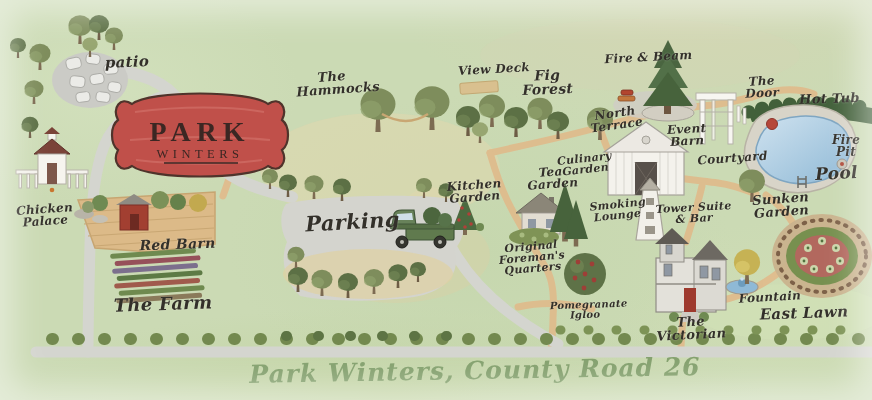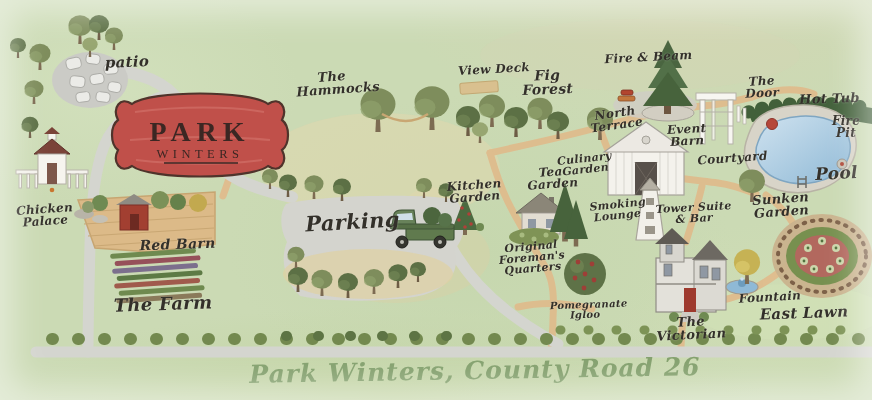--- a/index.html
+++ b/index.html
@@ -391,21 +391,21 @@
 
   <div>
     <span class="lbl" style="left:97px;top:55px;width:60px;font-size:15px;transform:rotate(-2deg);">patio</span>
     <span class="lbl" style="left:296px;top:70px;width:72px;font-size:13px;transform:rotate(-4deg);">The Hammocks</span>
     <span class="lbl" style="left:453px;top:63px;width:82px;font-size:12px;transform:rotate(-3deg);">View Deck</span>
     <span class="lbl" style="left:520px;top:68px;width:55px;font-size:14px;transform:rotate(-2deg);">Fig Forest</span>
     <span class="lbl" style="left:601px;top:51px;width:95px;font-size:12px;transform:rotate(-3deg);">Fire &amp; Beam</span>
     <span class="lbl" style="left:586px;top:107px;width:60px;font-size:12px;transform:rotate(-8deg);">North Terrace</span>
     <span class="lbl" style="left:741px;top:75px;width:42px;font-size:12px;transform:rotate(-3deg);">The Door</span>
     <span class="lbl" style="left:797px;top:92px;width:65px;font-size:13px;transform:rotate(-2deg);">Hot Tub</span>
-    <span class="lbl" style="left:829px;top:115px;width:34px;font-size:12px;">Fire Pit</span>
+    <span class="lbl" style="left:829px;top:134px;width:34px;font-size:12px;">Fire Pit</span>
     <span class="lbl" style="left:809px;top:165px;width:55px;font-size:17px;transform:rotate(-3deg);">Pool</span>
     <span class="lbl" style="left:663px;top:123px;width:48px;font-size:12px;transform:rotate(-3deg);">Event Barn</span>
     <span class="lbl" style="left:690px;top:152px;width:85px;font-size:12px;transform:rotate(-4deg);">Courtyard</span>
     <span class="lbl" style="left:556px;top:153px;width:58px;font-size:11px;transform:rotate(-6deg);">Culinary Garden</span>
     <span class="lbl" style="left:527px;top:166px;width:48px;font-size:12px;transform:rotate(-4deg);">Tea Garden</span>
     <span class="lbl" style="left:427px;top:179px;width:95px;font-size:12px;transform:rotate(-4deg);">Kitchen Garden</span>
     <span class="lbl" style="left:305px;top:211px;width:95px;font-size:21px;transform:rotate(-3deg);">Parking</span>
     <span class="lbl" style="left:496px;top:241px;width:72px;font-size:11px;transform:rotate(-5deg);">Original Foreman's Quarters</span>
     <span class="lbl" style="left:590px;top:199px;width:54px;font-size:11px;transform:rotate(-6deg);">Smoking Lounge</span>
     <span class="lbl" style="left:656px;top:202px;width:76px;font-size:11px;transform:rotate(-3deg);">Tower Suite &amp; Bar</span>

